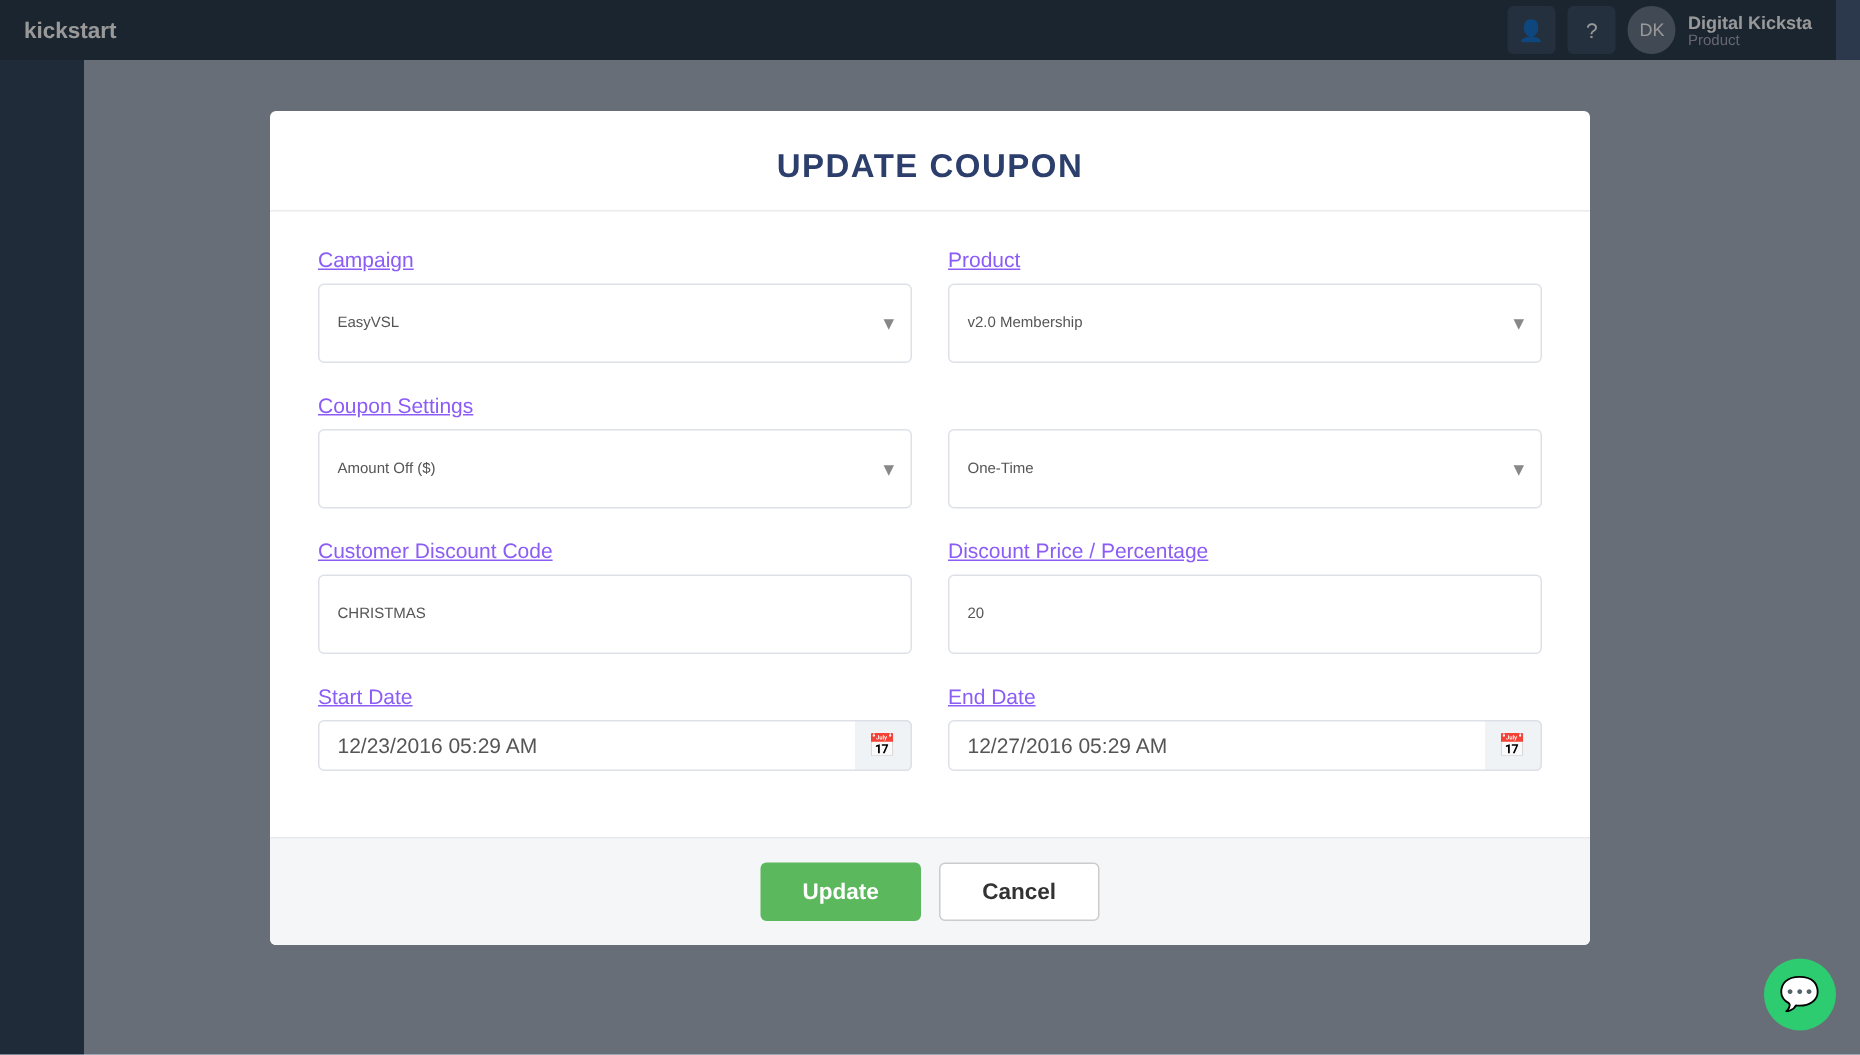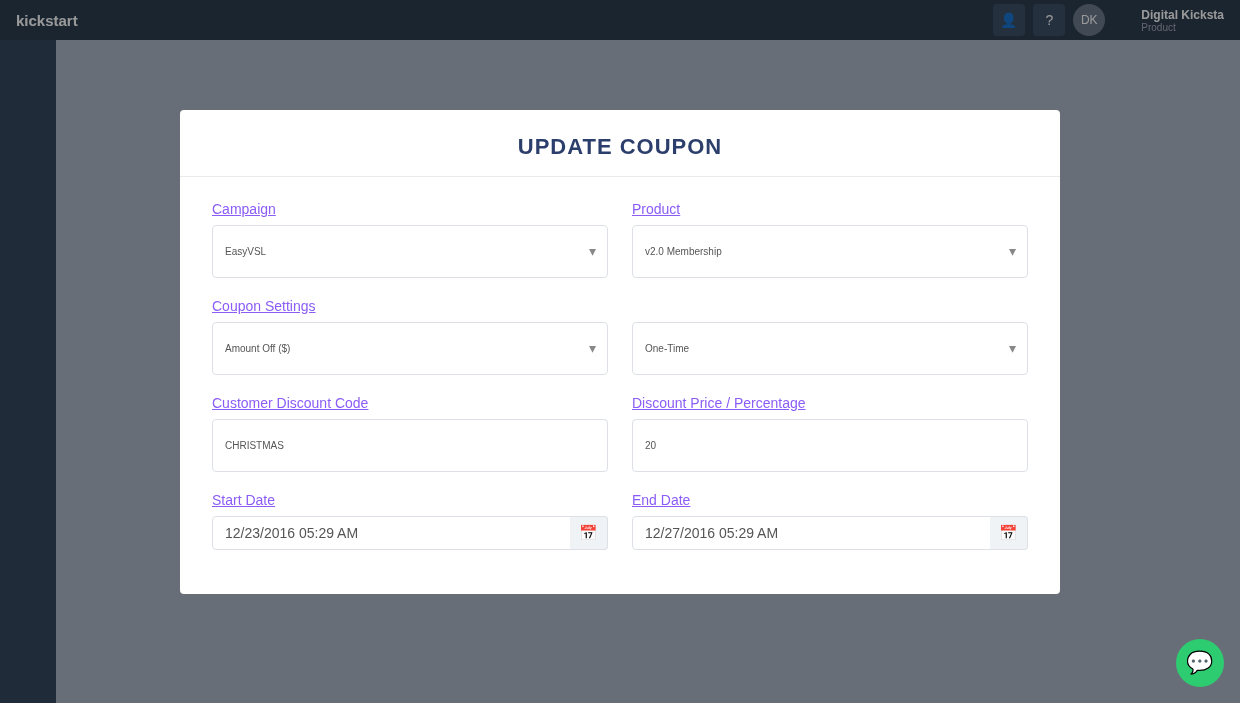--- a/index.html
+++ b/index.html
@@ -8,21 +8,21 @@
       background: #4a6080;
       width: 1240px;
       height: 703px;
       overflow: hidden;
       position: relative;
     }
 
     
     .app-bar {
       position: absolute;
-      top: 0; left: 0; right: 0;
+      top: 0; left: 0; right: 16px;
       height: 40px;
       background: #2c3e50;
       display: flex;
       align-items: center;
       padding: 0 16px;
       z-index: 1;
     }
     .app-bar-title {
       color: #fff;
       font-size: 15px;
@@ -47,21 +47,20 @@
       width: 32px; height: 32px;
       background: #6c7a8d;
       border-radius: 50%;
       display: flex; align-items: center; justify-content: center;
       color: #fff;
       font-size: 12px;
     }
     .app-bar-user {
       color: #fff;
       font-size: 12px;
-      margin-left: 28px;
     }
     .app-bar-user span {
       display: block;
       font-size: 10px;
       color: #aab;
     }
 
     
     .sidebar {
       position: absolute;
@@ -322,15 +321,19 @@
         <label class="form-label">End Date</label>
         <div class="input-with-icon">
           <input type="text" value="12/27/2016 05:29 AM" style="">
           <div class="input-calendar-icon">📅</div>
         </div>
       </div>
     </div>
 
   </div>
 
+  <div class="modal-footer">
+    <button class="btn-update">Update</button>
+    <button class="btn-cancel">Cancel</button>
+  </div>
 </div>
 
 <div class="chat-widget">💬</div>
 
 </body></html>

